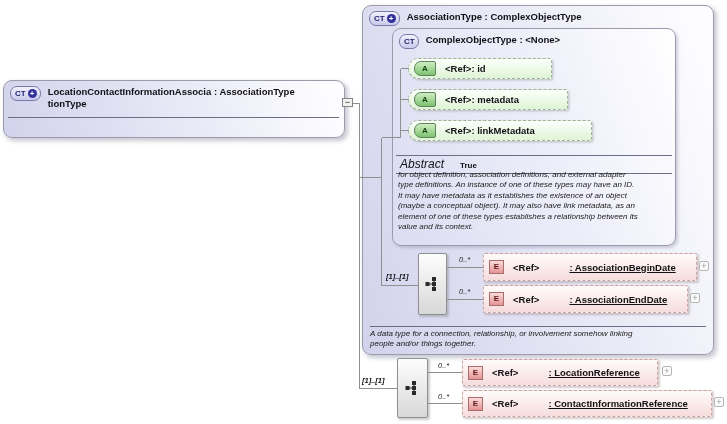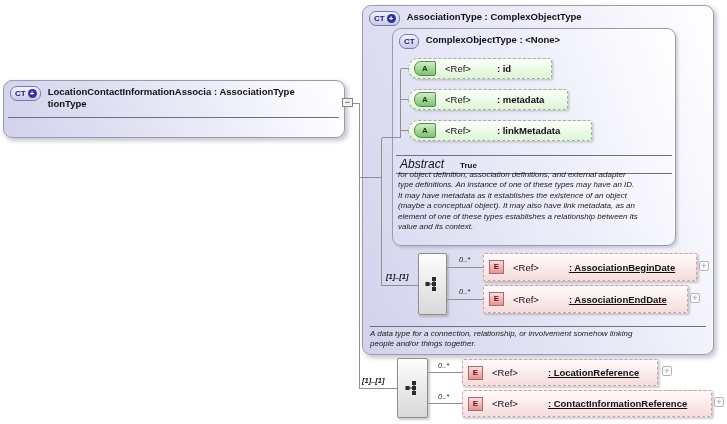--- a/index.html
+++ b/index.html
@@ -39,22 +39,22 @@
             font-size:8px; font-weight:bold; text-align:center; line-height:13px; }
 
   .el { position:absolute; display:flex; align-items:center; box-sizing:border-box;
         border:1px dashed #c9a2a2; border-radius:2px;
         background:linear-gradient(#fffbfb,#f6dcdc);
         box-shadow:1.5px 1.5px 2px rgba(150,130,130,.4); padding-left:5px; }
   .e-icon { width:13px; height:12px; flex:none; border:1px solid #a76d6d;
             background:linear-gradient(#fbdbdb,#e49494); color:#5c1414;
             font-size:8px; font-weight:bold; text-align:center; line-height:12px; }
 
-  .ref { font-size:9.5px; font-weight:normal; margin-left:9px; color:#101015; white-space:nowrap; }
-  .nm  { font-size:9.5px; font-weight:bold; margin-left:26px; color:#101015; white-space:nowrap; }
+  .ref { font-size:9.5px; font-weight:bold; margin-left:9px; color:#101015; white-space:nowrap; }
+  .nm  { font-size:9.5px; font-weight:bold; color:#101015; white-space:nowrap; }
   .el .nm { margin-left:30px;text-decoration:underline; }
 
   .seq { position:absolute; border:1px solid #8f8f8f; border-radius:2px; box-sizing:border-box;
          background:linear-gradient(#fdfdfd,#d8d8d8);
          display:flex; align-items:center; justify-content:center;
          box-shadow:1.5px 1.5px 2px rgba(130,130,130,.4); }
   .seq svg { display:block; }
 
   .occ  { position:absolute; font-size:7.5px; font-style:italic; color:#222222; white-space:nowrap; }
   .card { position:absolute; font-size:7.5px; font-style:italic; font-weight:bold; color:#101015; white-space:nowrap; }

